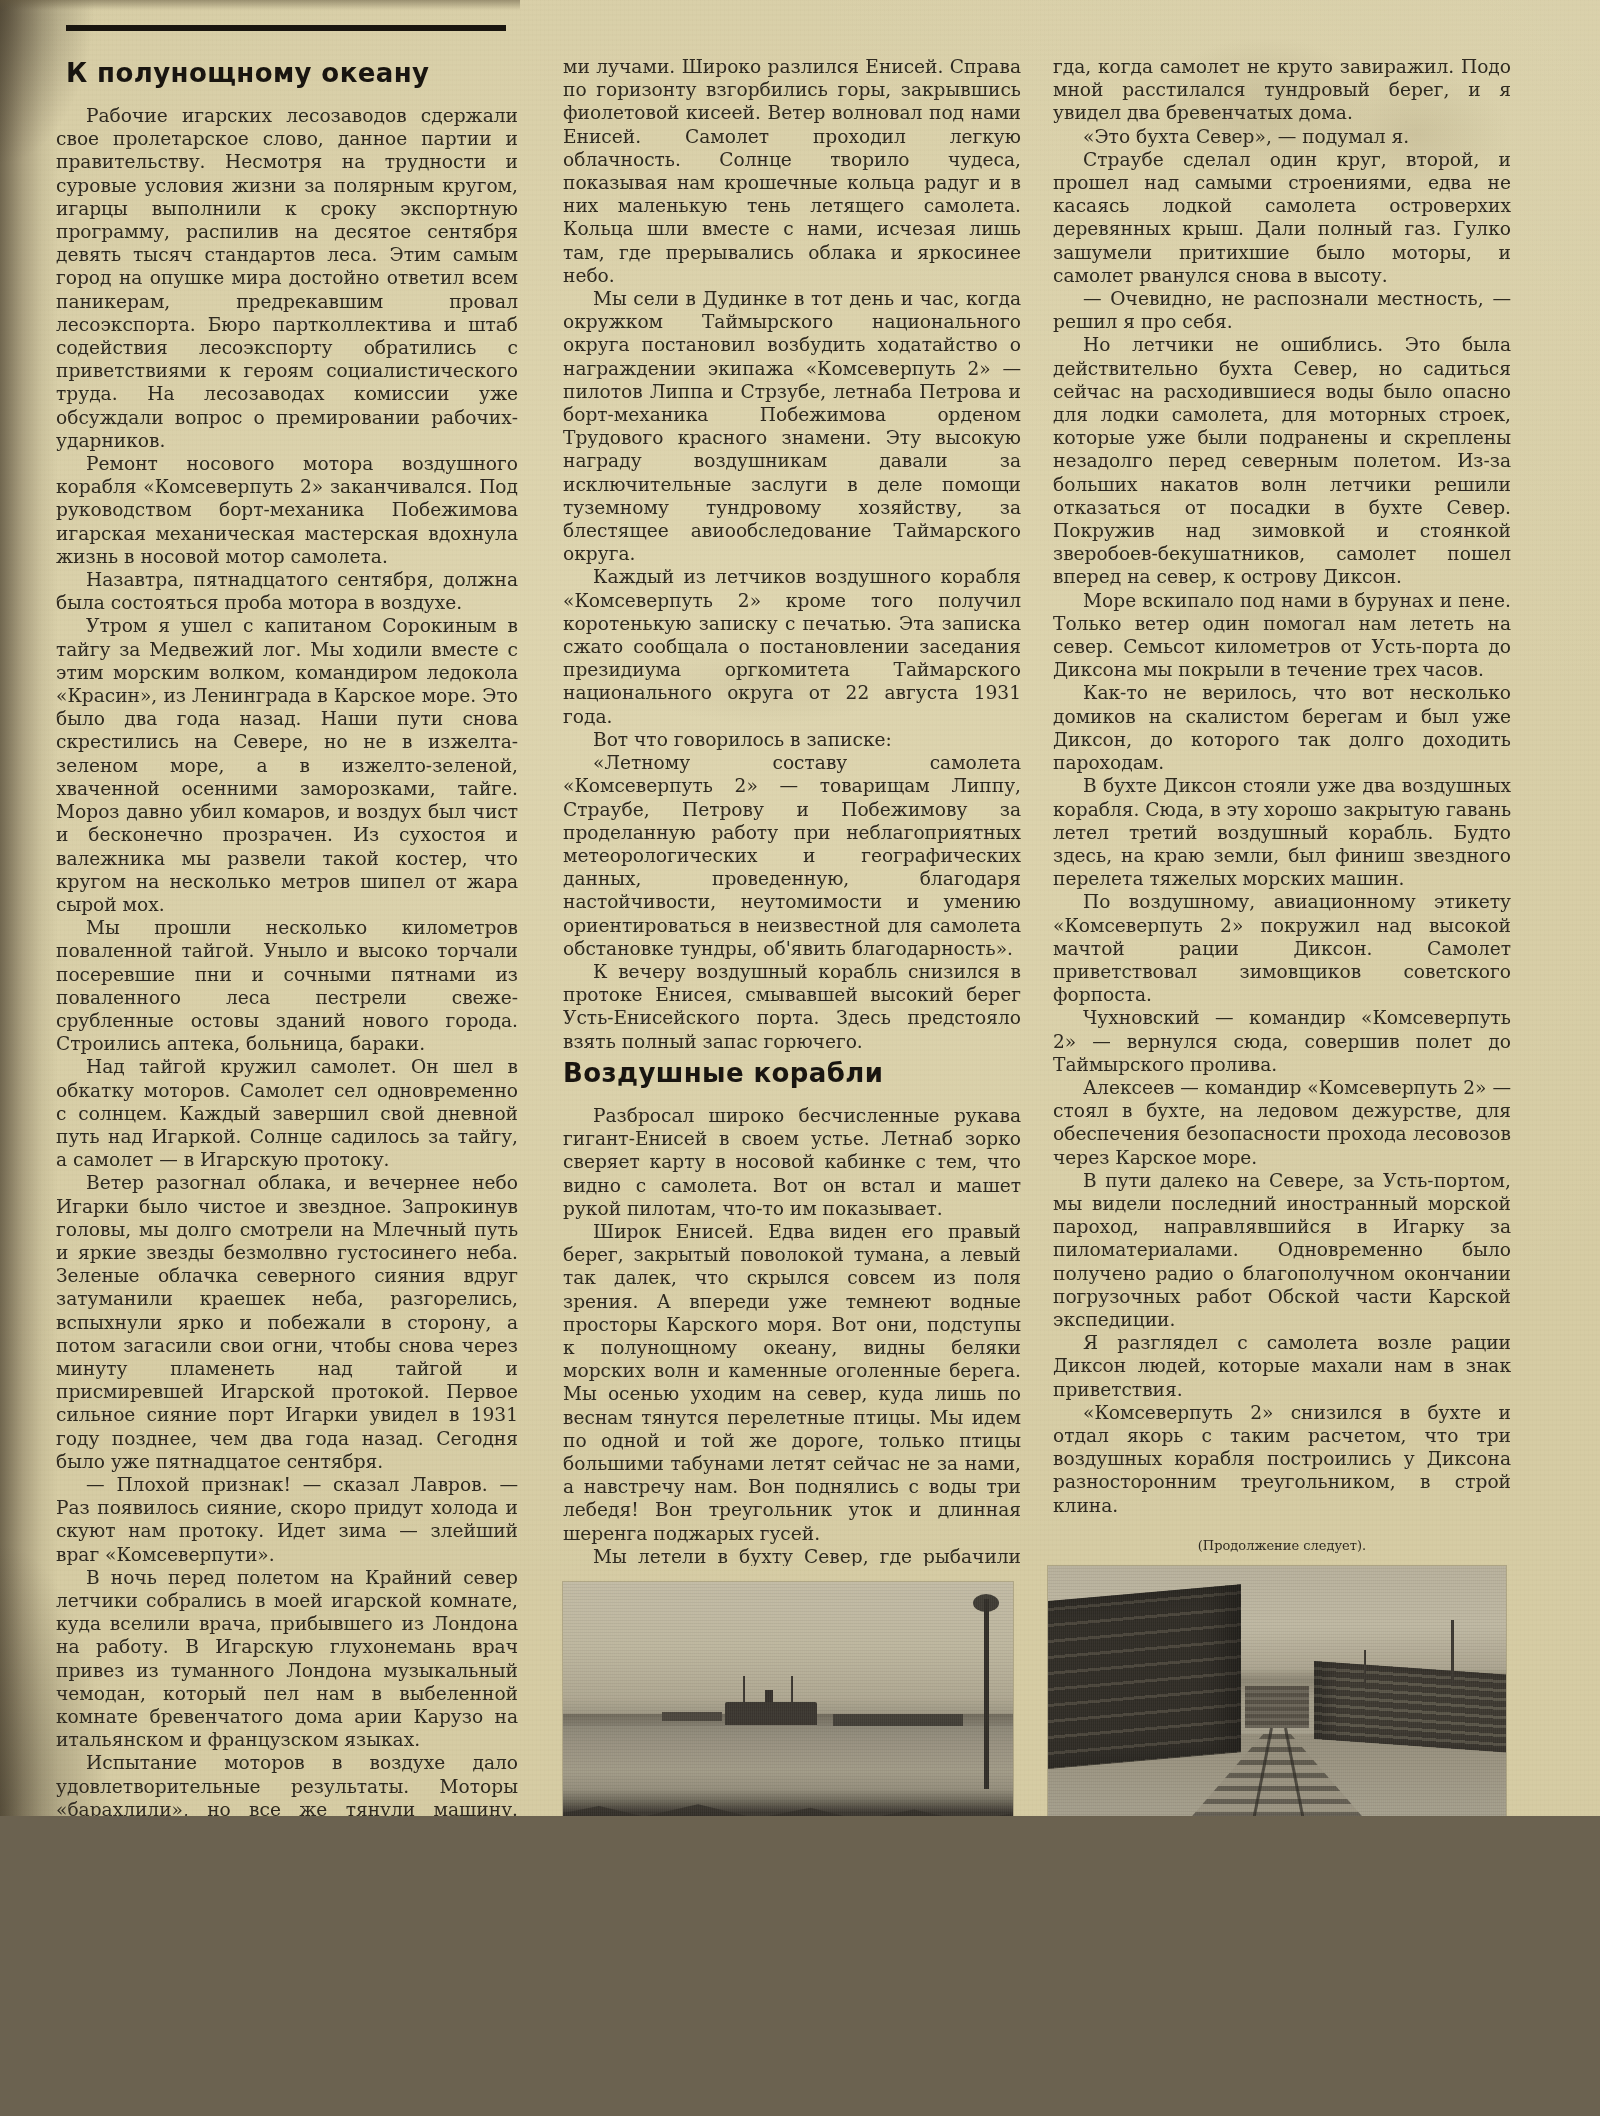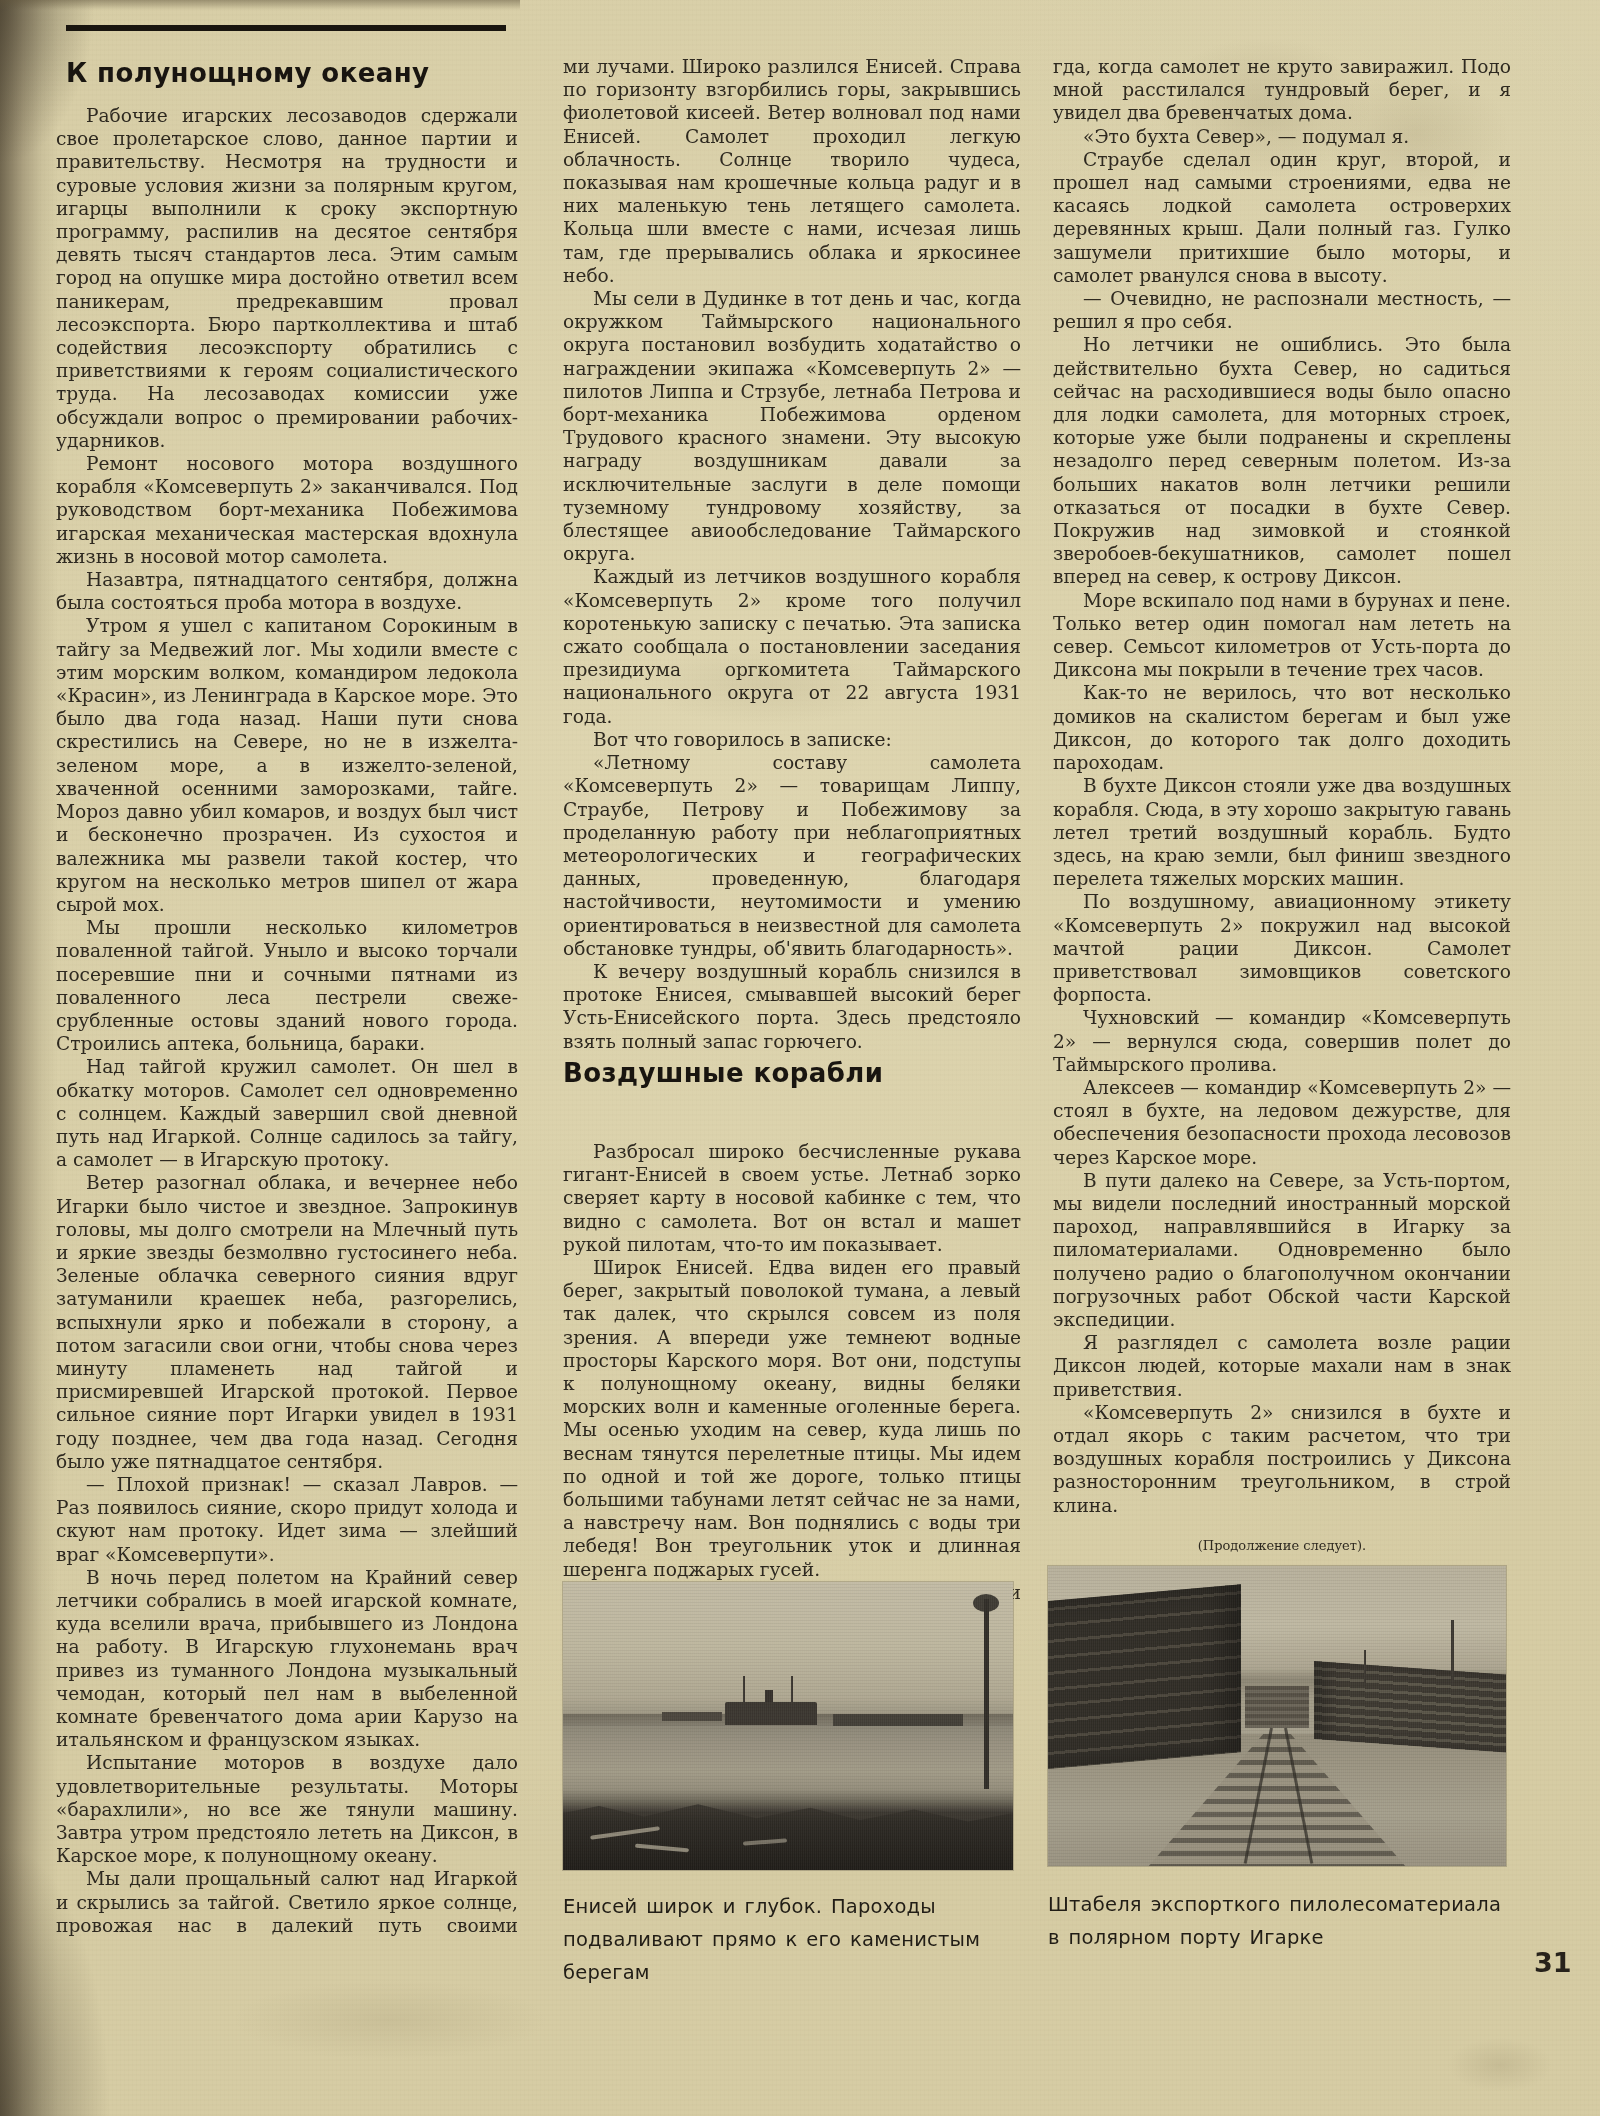--- a/index.html
+++ b/index.html
@@ -1,18 +1,18 @@
 <!DOCTYPE html>
 <html><head>
 <meta charset="utf-8">
 <style>
   html,body{margin:0;padding:0;background:#6b6florid;}
   body{background:#6b6250;}
   .page{
-    position:relative;width:1600px;height:2116px;margin:0 auto;overflow:hidden;
+    position:relative;width:1600px;height:1816px;margin:0 auto;overflow:hidden;
     background:
       radial-gradient(120% 90% at 45% 35%, rgba(255,250,224,.22), transparent 60%),
       radial-gradient(90% 70% at 100% 0%, rgba(226,219,186,.35), transparent 55%),
       repeating-linear-gradient(0deg, rgba(120,105,70,.025) 0 2px, transparent 2px 5px),
       repeating-linear-gradient(90deg, rgba(120,105,70,.02) 0 1px, transparent 1px 4px),
       #d6cca4;
     font-family:"DejaVu Serif","Liberation Serif",serif;
     color:#2e2920;
   }
   
@@ -145,21 +145,21 @@
     <p>Мы сели в Дудинке в тот день и час, когда окружком Таймырского национального округа постановил возбудить ходатайство о награждении экипажа «Комсеверпуть 2» — пилотов Липпа и Стрзубе, летнаба Петрова и борт-механика Побежимова орденом Трудового красного знамени. Эту высокую награду воздушникам давали за исключительные заслуги в деле помощи туземному тундровому хозяйству, за блестящее авиообследование Таймарского округа.</p>
     <p>Каждый из летчиков воздушного корабля «Комсеверпуть 2» кроме того получил коротенькую записку с печатью. Эта записка сжато сообщала о постановлении заседания президиума оргкомитета Таймарского национального округа от 22 августа 1931 года.</p>
     <p>Вот что говорилось в записке:</p>
     <p>«Летному составу самолета «Комсеверпуть 2» — товарищам Липпу, Страубе, Петрову и Побежимову за проделанную работу при неблагоприятных метеорологических и географических данных, проведенную, благодаря настойчивости, неутомимости и умению ориентироваться в неизвестной для самолета обстановке тундры, об'явить благодарность».</p>
     <p>К вечеру воздушный корабль снизился в протоке Енисея, смывавшей высокий берег Усть-Енисейского порта. Здесь предстояло взять полный запас горючего.</p>
     <p>После короткой ночевки в последнем на севере Енисея городке мы должны были лететь на остров Диксон.</p>
   </div>
 
   <div class="a-title" style="left:563px;top:1058px;">Воздушные корабли</div>
 
-  <div class="col" style="left:563px;top:1140px;width:458px;height:462px;">
+  <div class="col" style="left:563px;top:1104px;width:458px;height:462px;">
     <p>Разбросал широко бесчисленные рукава гигант-Енисей в своем устье. Летнаб зорко сверяет карту в носовой кабинке с тем, что видно с самолета. Вот он встал и машет рукой пилотам, что-то им показывает.</p>
     <p>Широк Енисей. Едва виден его правый берег, закрытый поволокой тумана, а левый так далек, что скрылся совсем из поля зрения. А впереди уже темнеют водные просторы Карского моря. Вот они, подступы к полунощному океану, видны беляки морских волн и каменные оголенные берега. Мы осенью уходим на север, куда лишь по веснам тянутся перелетные птицы. Мы идем по одной и той же дороге, только птицы большими табунами летят сейчас не за нами, а навстречу нам. Вон поднялись с воды три лебедя! Вон треугольник уток и длинная шеренга поджарых гусей.</p>
     <p>Мы летели в бухту Север, где рыбачили комсеверпутские рыбаки. Я высунулся из люка то-</p>
   </div>
 
   <div class="col" style="left:1053px;top:55px;width:458px;height:1470px;">
     <p class="noindent">гда, когда самолет не круто завиражил. Подо мной расстилался тундровый берег, и я увидел два бревенчатых дома.</p>
     <p>«Это бухта Север», — подумал я.</p>
     <p>Страубе сделал один круг, второй, и прошел над самыми строениями, едва не касаясь лодкой самолета островерхих деревянных крыш. Дали полный газ. Гулко зашумели притихшие было моторы, и самолет рванулся снова в высоту.</p>
     <p>— Очевидно, не распознали местность, — решил я про себя.</p>

